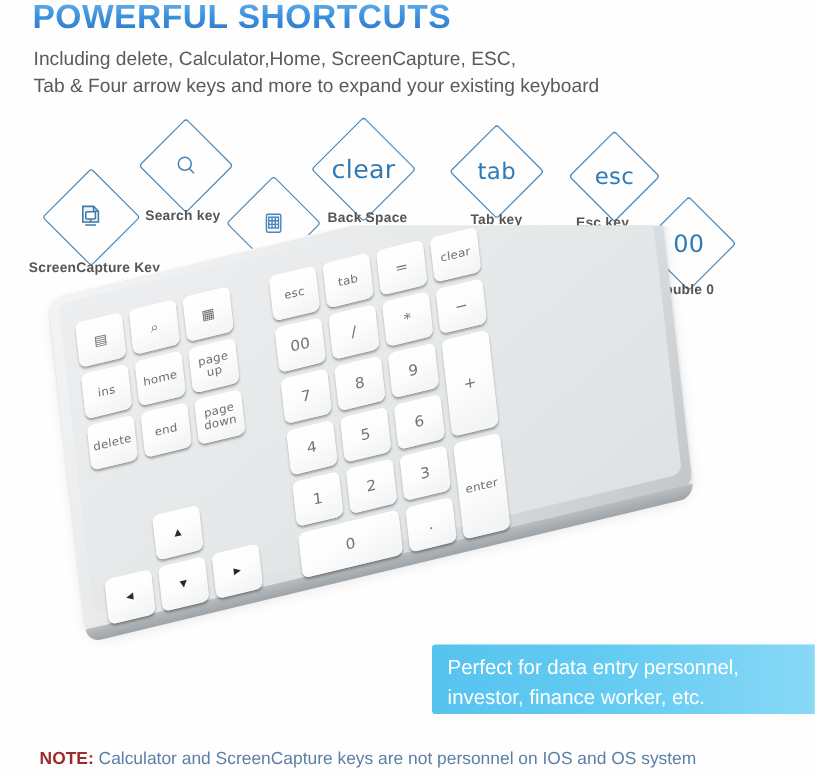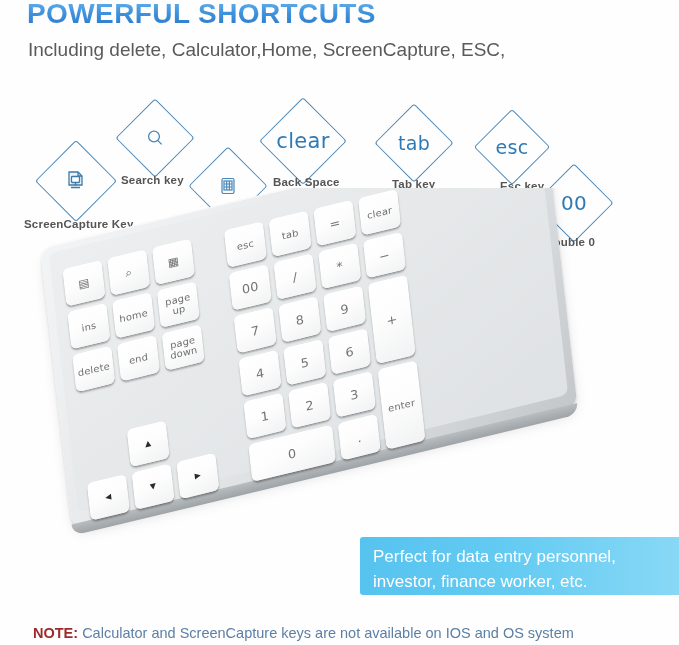--- a/index.html
+++ b/index.html
@@ -15,21 +15,21 @@
   .title {
     position:absolute; left:27px; top:-2px;
     font-size:28px; font-weight:bold; letter-spacing:0.4px;
     background:linear-gradient(180deg,#6fb6ea 0%,#3f93df 45%,#2a74c4 100%);
     -webkit-background-clip:text; background-clip:text;
     -webkit-text-fill-color:transparent; color:#3f93df;
     white-space:nowrap;
   }
   .subtitle {
     position:absolute; left:28px; top:38px;
-    font-size:19px; color:#5a5a5a; line-height:23px; white-space:nowrap;
+    font-size:16px; color:#5a5a5a; line-height:23px; white-space:nowrap;
   }
 
   
   .badge { position:absolute; }
   .dia {
     width:100%; height:100%;
     border:1.6px solid #4a87b8;
     transform:rotate(45deg);
     border-radius:3px;
     background:rgba(255,255,255,0.2);
@@ -116,20 +116,21 @@
   .note span { color:#5b7fa6; }
 </style>
 </head>
 <body>
 
 <div id="page">
 
   <div class="title">POWERFUL SHORTCUTS</div>
   <div class="subtitle">
     <div>Including delete, Calculator,Home, ScreenCapture, ESC,</div>
+    <div>Tab &amp; Four arrow keys and more to expand your existing keyboard</div>
   </div>
 
   <div class="badge" style="left:47px; top:152px; width:58px; height:58px;">
     <div class="dia"></div>
     <div class="dia-inner">
       <svg width="24" height="24" viewBox="0 0 24 24" fill="none" stroke="#3d7ba8" stroke-width="1.3">
         <path d="M5 3h9l4 4v9H5z" fill="#eaf3fa"></path>
           <path d="M14 3v4h4"></path>
         <rect x="7.5" y="7.5" width="8" height="6" rx="0.8" fill="#fff"></rect>
         <path d="M11.5 13.5v3M7 18.5h9"></path>
@@ -176,21 +177,21 @@
     </div>
   </div>
   <div class="badge-label" style="left:392px; top:178px;">Tab key</div>
 
   <div class="badge" style="left:485px; top:120px; width:54px; height:54px;">
     <div class="dia"></div>
     <div class="dia-inner">
       <span class="dia-txt">esc</span>
     </div>
   </div>
-  <div class="badge-label" style="left:500px; top:180px;">Esc key</div>
+  <div class="badge-label" style="left:480px; top:180px;">Esc key</div>
 
   <div class="badge" style="left:546px; top:175px; width:56px; height:56px;">
     <div class="dia"></div>
     <div class="dia-inner">
       <span class="dia-txt" style="font-size:20px;">00</span>
     </div>
   </div>
   <div class="badge-label" style="left:545px; top:236px;">Double 0</div>
 
   <div id="kb-wrap">
@@ -259,16 +260,16 @@
       </div>
     </div>
   </div>
 
   <div class="callout">
     <div>Perfect for data entry personnel,</div>
     <div>investor, finance worker, etc.</div>
   </div>
 
   <div class="note">
-    <b>NOTE:</b><span> Calculator and ScreenCapture keys are not available on IOS and OS system</span>
+    <b>NOTE:</b><span> Calculator and ScreenCapture keys are not personnel on IOS and OS system</span>
   </div>
 
 </div>
 
 </body></html>

